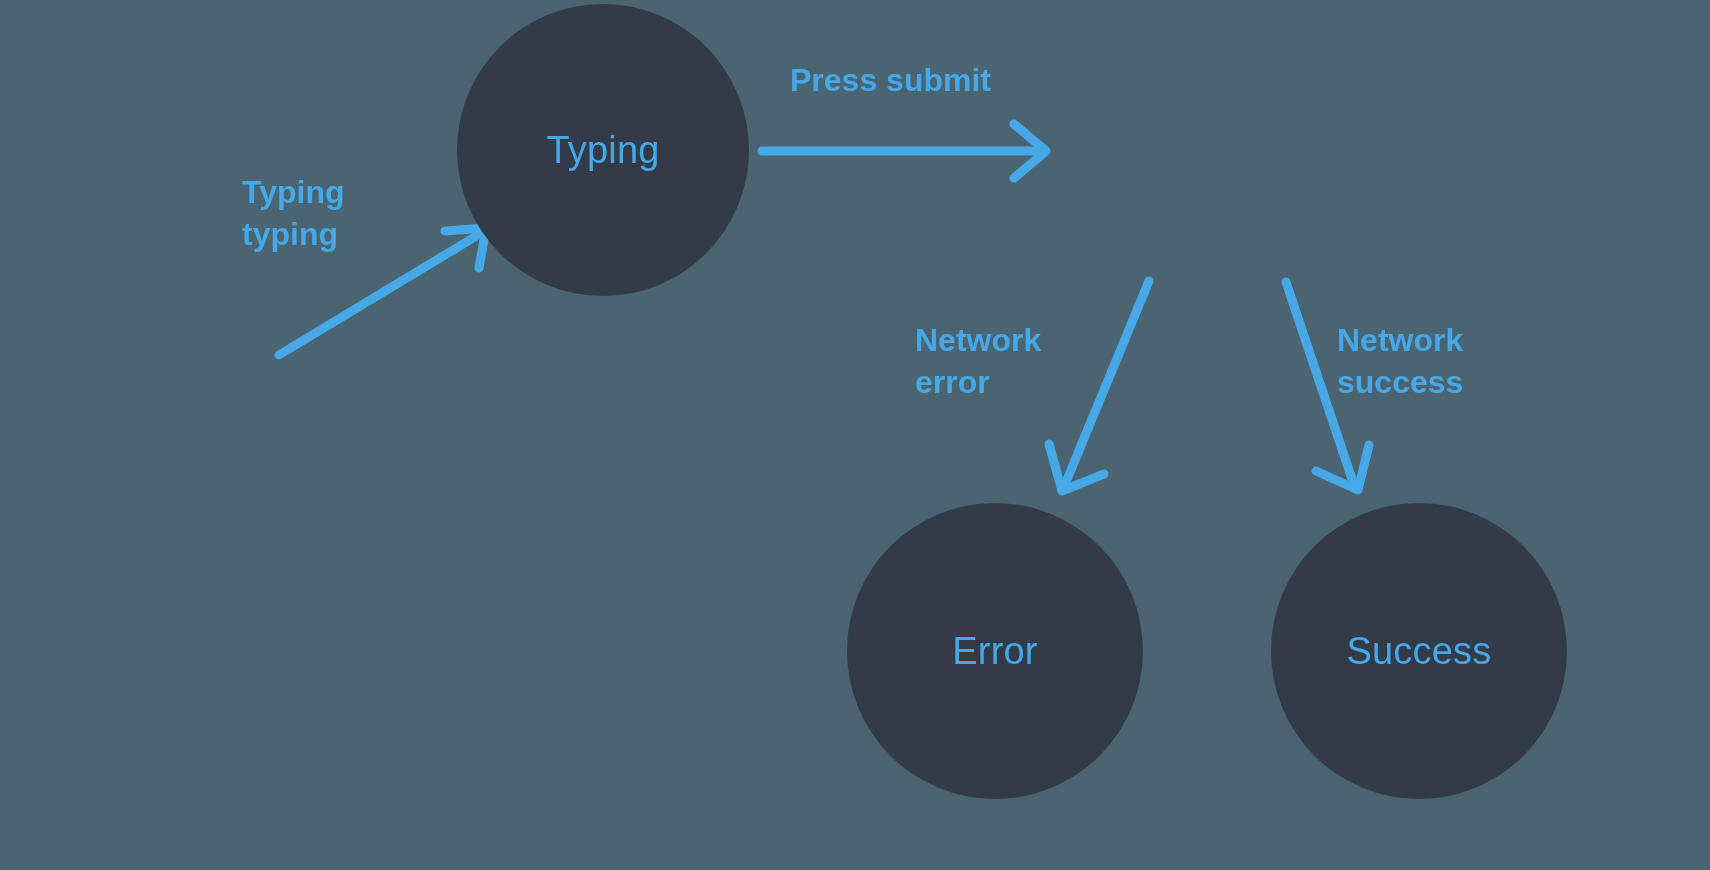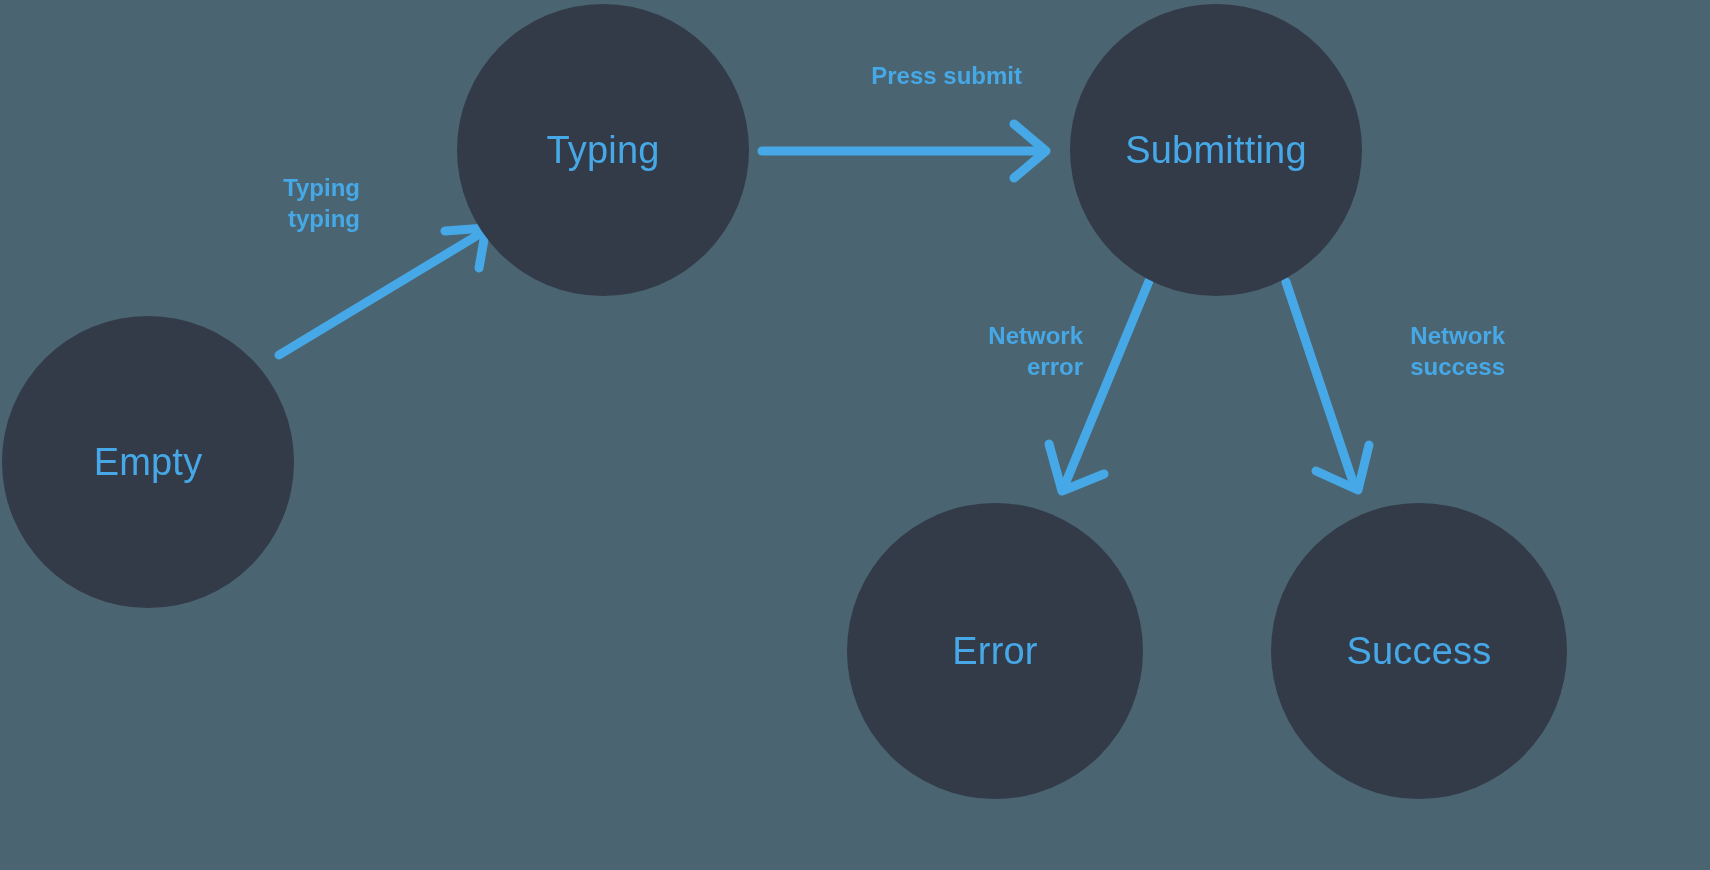--- a/index.html
+++ b/index.html
@@ -40,24 +40,24 @@
     font-weight: 400;
     letter-spacing: 0.2px;
     line-height: 1;
     text-align: center;
     white-space: nowrap;
     user-select: none;
   }
   .edge-label {
     position: absolute;
     color: #46a8e6;
-    font-size: 24px;
+    font-size: 32px;
     font-weight: 700;
     line-height: 1.30;
-    text-align: right;
+    text-align: left;
     white-space: pre-line;
     user-select: none;
   }
 </style>
 </head>
 <body>
 
 <div id="diagram-root">
 
   <svg id="edges-layer" viewBox="0 0 1710 870" xmlns="http://www.w3.org/2000/svg">
@@ -76,31 +76,25 @@
       <line x1="1149" y1="281" x2="1066" y2="482" stroke="#46a8e6" stroke-width="9" stroke-linecap="round"></line>
       <polyline points="1049,444 1062,491 1104,474" fill="none" stroke="#46a8e6" stroke-width="9" stroke-linecap="round" stroke-linejoin="round"></polyline>
     </g>
 
     <g>
       <line x1="1286" y1="282" x2="1353" y2="482" stroke="#46a8e6" stroke-width="9" stroke-linecap="round"></line>
       <polyline points="1316,471 1358,490 1369,445" fill="none" stroke="#46a8e6" stroke-width="9" stroke-linecap="round" stroke-linejoin="round"></polyline>
     </g>
   </svg>
 
-  <div class="state-node" style="left:2px; top:316px; width:292px; height:292px;">
-    <span class="state-node-label">Empty</span>
-  </div>
 
   <div class="state-node" style="left:457px; top:4px; width:292px; height:292px;">
     <span class="state-node-label">Typing</span>
   </div>
 
-  <div class="state-node" style="left:1070px; top:4px; width:292px; height:292px;">
-    <span class="state-node-label">Submitting</span>
-  </div>
 
   <div class="state-node" style="left:847px; top:503px; width:296px; height:296px;">
     <span class="state-node-label">Error</span>
   </div>
 
   <div class="state-node" style="left:1271px; top:503px; width:296px; height:296px;">
     <span class="state-node-label">Success</span>
   </div>
 
   <div class="edge-label" style="left:242px; top:172px; width:118px;">Typing

